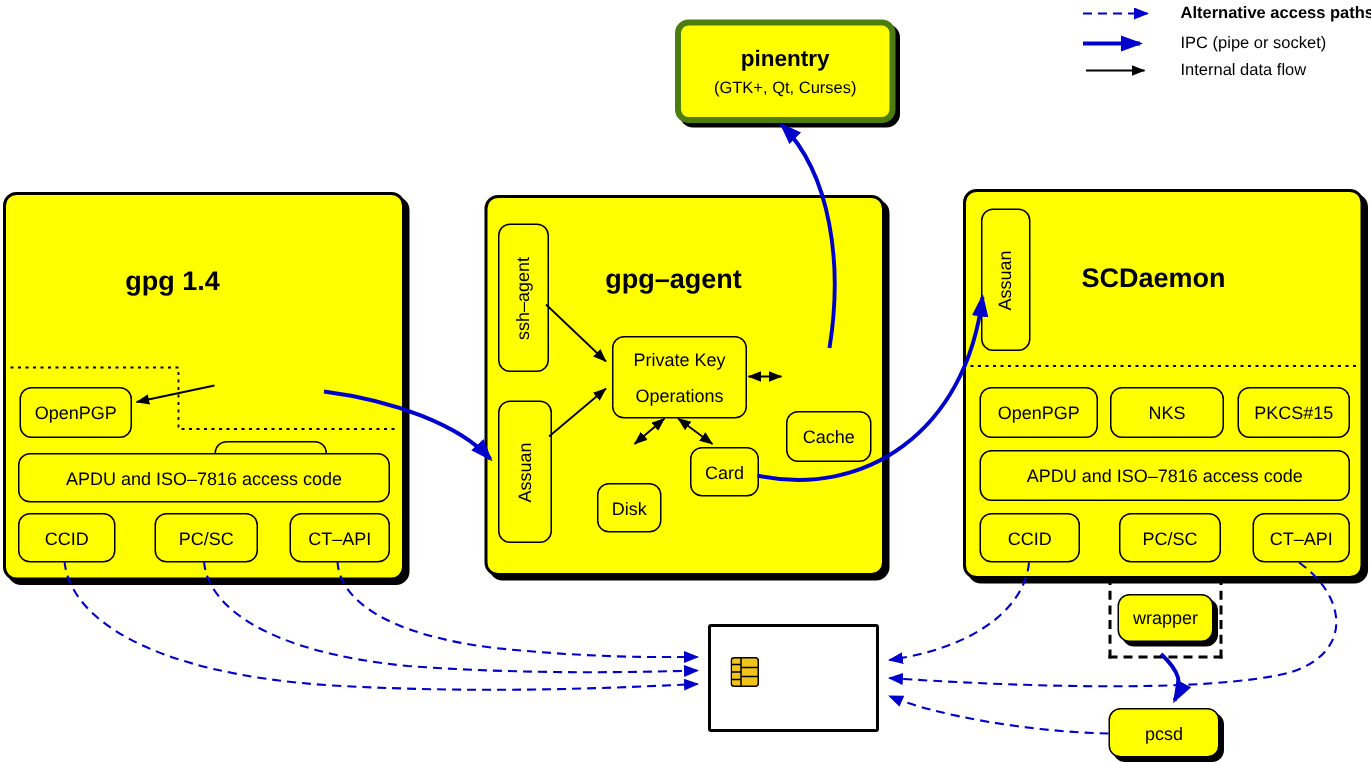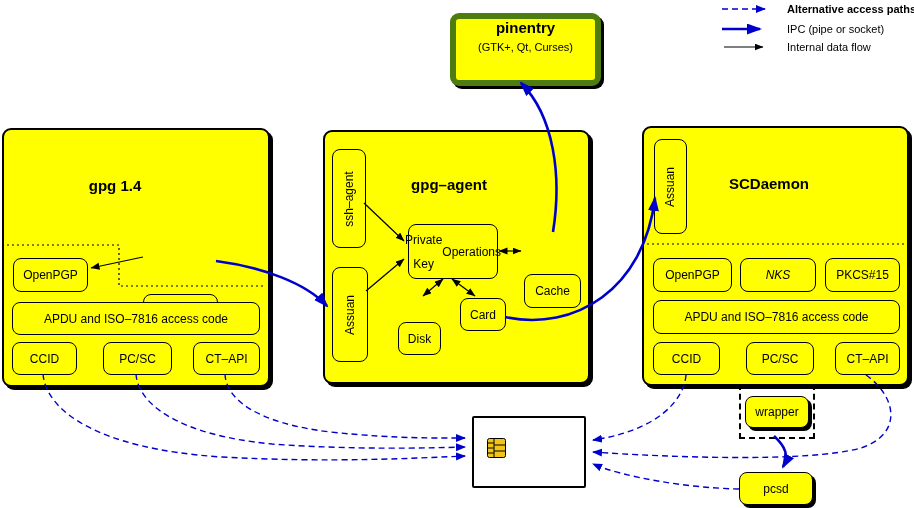--- a/index.html
+++ b/index.html
@@ -11,25 +11,25 @@
     position:absolute; background:#ffff00; border:2px solid #000;
     border-radius:9px; box-shadow:3px 3px 0 #000;
   }
   .box {
     position:absolute; background:#ffff00; border:1.5px solid #000;
     border-radius:8px; display:flex; align-items:center; justify-content:center;
     font-size:12px; text-align:center;
   }
   .box.shadow { box-shadow:3px 3px 0 #000; }
   .vbox > span { transform:rotate(-90deg); white-space:nowrap; font-size:12px; }
-  .title { position:absolute; font-weight:bold; font-size:15px; text-align:center; }
+  .title { position:absolute; font-weight:bold; font-size:18px; text-align:center; }
   .pinentry {
-    position:absolute; background:#ffff00; border:6px solid #4d7c0f; border-radius:9px;
+    position:absolute; background:#ffff00; border:4px solid #4d7c0f; border-radius:9px;
     box-shadow:3px 3px 0 #000; display:flex; flex-direction:column;
-    align-items:center; justify-content:flex-start; gap:5px;
+    align-items:center; justify-content:center; gap:5px;
   }
   .pinentry .ptitle { font-weight:bold; font-size:15px; }
   .pinentry .psub { font-size:11px; }
   .smartcard {
     position:absolute; background:#ffffff; border:2px solid #000; border-radius:2px;
   }
   .chip { position:absolute; left:13px; top:20px; }
   .dashrect { position:absolute; border:2px dashed #000; }
   .legendlabel { position:absolute; font-size:11px; white-space:nowrap; }
   svg.overlay { position:absolute; left:0; top:0; pointer-events:none; }
@@ -71,41 +71,41 @@
   <div class="box" style="left:193px; top:342px; width:65px; height:31px;">
     <span>CT–API</span>
   </div>
 
   <div class="box vbox" style="left:332px; top:149px; width:32px; height:97px;">
     <span>ssh–agent</span>
   </div>
   <div class="box vbox" style="left:332px; top:267px; width:34px; height:93px;">
     <span>Assuan</span>
   </div>
-  <div class="box" style="left:408px; top:224px; width:88px; height:53px; flex-direction:row; line-height:24px;">
+  <div class="box" style="left:408px; top:224px; width:88px; height:53px; flex-direction:column; line-height:24px;">
     <span>Private Key</span>
     <span>Operations</span>
   </div>
   <div class="box" style="left:524px; top:234px; width:55px; height:32px;margin-top:40px;">
     <span>Cache</span>
   </div>
   <div class="box" style="left:398px; top:310px; width:41px; height:31px;margin-top:12px;">
     <span>Disk</span>
   </div>
   <div class="box" style="left:460px; top:298px; width:44px; height:31px;">
     <span>Card</span>
   </div>
 
   <div class="box vbox" style="left:654px; top:139px; width:31px; height:93px;">
     <span>Assuan</span>
   </div>
   <div class="box" style="left:653px; top:258px; width:77px; height:32px;">
     <span>OpenPGP</span>
   </div>
-  <div class="box" style="left:740px; top:258px; width:74px; height:32px;font-style:italic;">
+  <div class="box" style="left:740px; top:258px; width:74px; height:32px;">
     <span>NKS</span>
   </div>
   <div class="box" style="left:825px; top:258px; width:73px; height:32px;">
     <span>PKCS#15</span>
   </div>
   <div class="box" style="left:653px; top:300px; width:245px; height:32px;">
     <span>APDU and ISO–7816 access code</span>
   </div>
   <div class="box" style="left:653px; top:342px; width:65px; height:31px;">
     <span>CCID</span>

